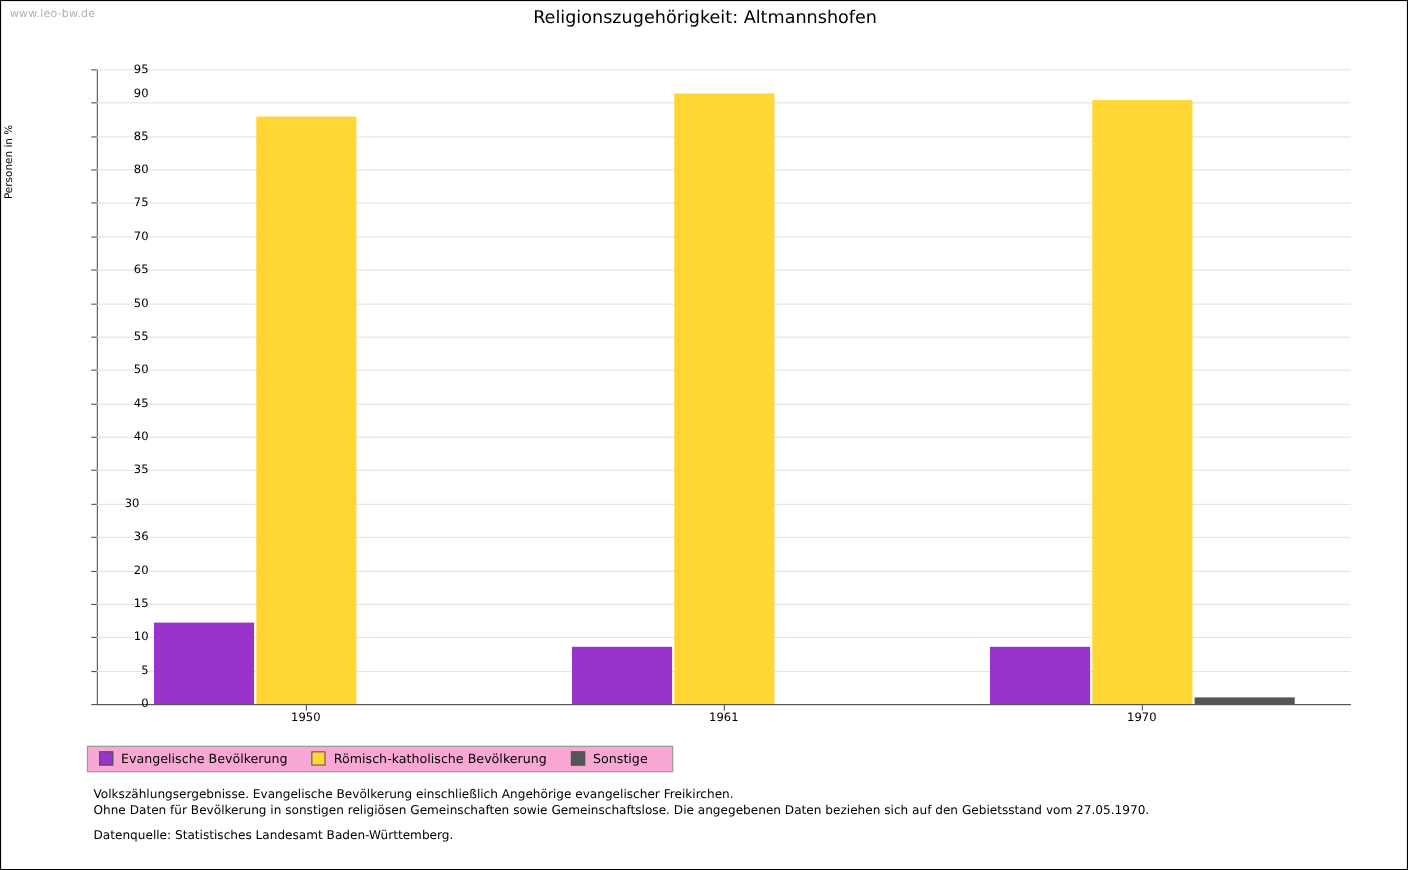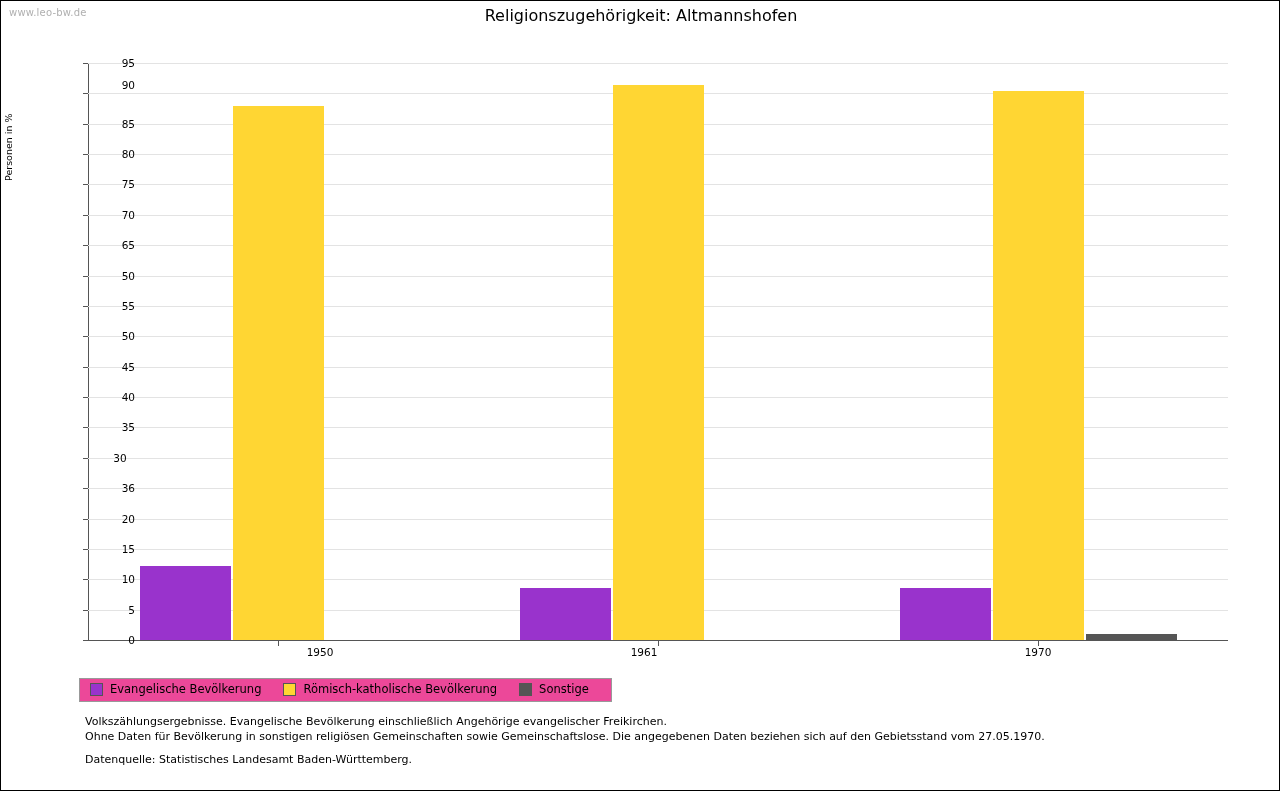--- a/index.html
+++ b/index.html
@@ -118,24 +118,24 @@
   .bar {
     position: absolute;
     bottom: 1px;
   }
   
   #legend {
     position: absolute;
     left: 78px;
     top: 677px;
     border: 1px solid #999999;
-    background: #ec4899;
+    background: #f9a8d4;
     padding: 3px 10px 4px 10px;
     display: inline-flex;
-    align-items: flex-start;
+    align-items: center;
     gap: 0;
     height: 15px;
     box-sizing: content-box;
   }
   .legend-item {
     display: inline-flex;
     align-items: center;
     margin-right: 22px;
     white-space: nowrap;
   }
@@ -247,23 +247,23 @@
         <div class="bar" title="Evangelische Bevölkerung 1950: 12.2%" style="left: 51.5px; width: 91px; height: 74.0989px; background: rgb(153, 51, 204);"></div>
         <div class="bar" title="Römisch-katholische Bevölkerung 1950: 88%" style="left: 144.5px; width: 91px; height: 534.484px; background: rgb(255, 214, 51);"></div>
         <div class="bar" title="Evangelische Bevölkerung 1961: 8.5%" style="left: 431.5px; width: 91px; height: 51.6263px; background: rgb(153, 51, 204);"></div>
         <div class="bar" title="Römisch-katholische Bevölkerung 1961: 91.4%" style="left: 524.5px; width: 91px; height: 555.135px; background: rgb(255, 214, 51);"></div>
         <div class="bar" title="Evangelische Bevölkerung 1970: 8.6%" style="left: 811.5px; width: 91px; height: 52.2337px; background: rgb(153, 51, 204);"></div>
         <div class="bar" title="Römisch-katholische Bevölkerung 1970: 90.4%" style="left: 904.5px; width: 91px; height: 549.061px; background: rgb(255, 214, 51);"></div>
         <div class="bar" title="Sonstige 1970: 1%" style="left: 997.5px; width: 91px; height: 6.07368px; background: rgb(85, 85, 85);"></div>
       </div>
     <div id="xticks">
         <div class="xtick-mark" style="left: 190px;"></div>
-        <div class="xtick-label" style="left: 190px; margin-left: 42px;">1950</div>
+        <div class="xtick-label" style="left: 190px;">1950</div>
         <div class="xtick-mark" style="left: 570px;"></div>
-        <div class="xtick-label" style="left: 556px;">1961</div>
+        <div class="xtick-label" style="left: 570px;">1961</div>
         <div class="xtick-mark" style="left: 950px;"></div>
         <div class="xtick-label" style="left: 950px;">1970</div>
       </div>
   </div>
 
   <div id="legend">
       <span class="legend-item">
         <span class="legend-swatch" style="background: rgb(153, 51, 204);"></span>
         <span class="legend-label">Evangelische Bevölkerung</span>
       </span>

